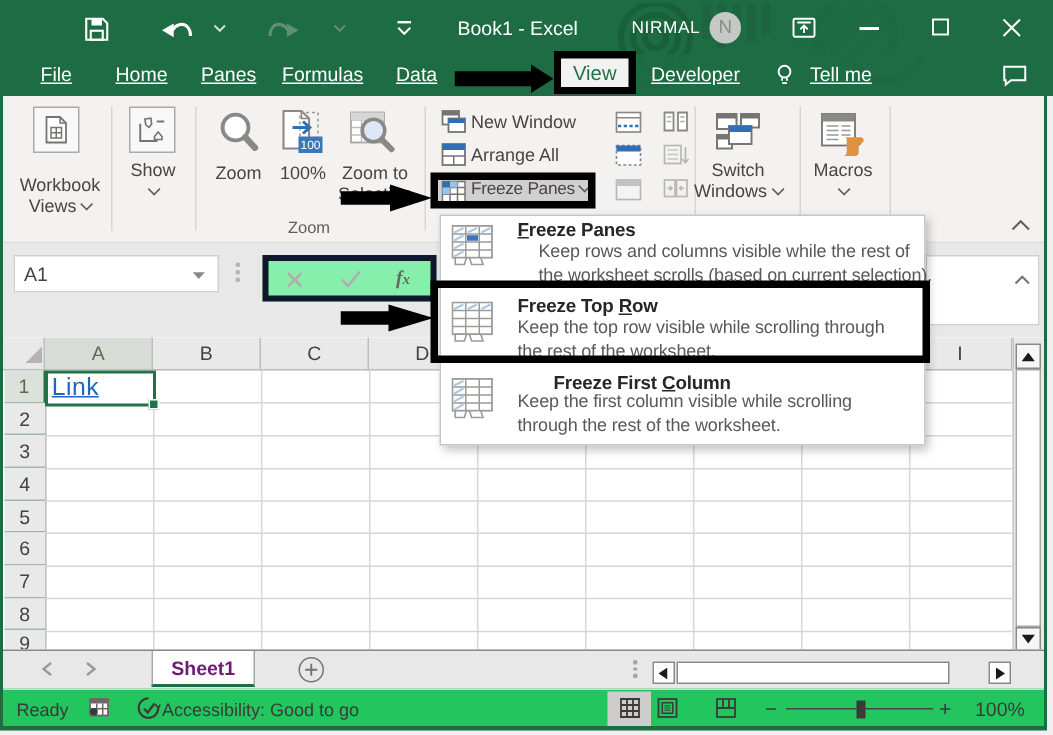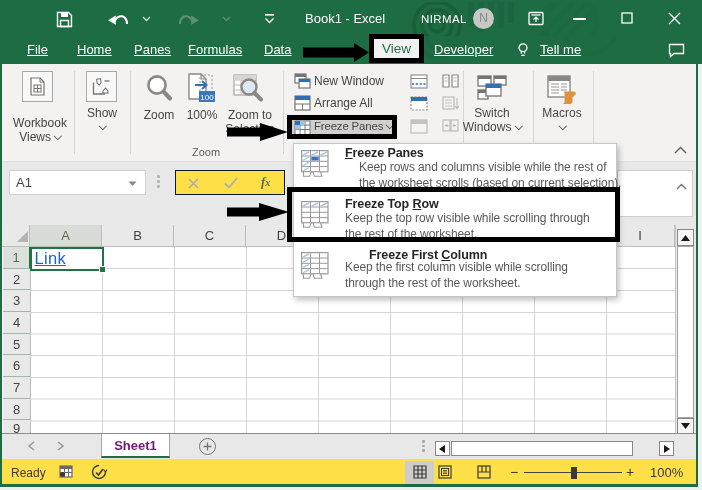--- a/index.html
+++ b/index.html
@@ -12,29 +12,29 @@
 
 #ribbon{left:1px;top:64px;width:695px;height:97px;background:#f3f2f1;border-bottom:1px solid #e1dfdd;}
 .rsep{position:absolute;top:7px;height:83px;width:1px;background:#d8d6d4;}
 .bigbtn{position:absolute;border:1px solid #acaaa8;background:#f9f8f8;}
 .rlabel{position:absolute;font-size:12px;color:#484644;text-align:center;}
 .chev{display:inline-block;width:4.5px;height:4.5px;border-right:1.3px solid #5a5856;border-bottom:1.3px solid #5a5856;transform:rotate(45deg);vertical-align:2.5px;margin-left:1px;}
 .grouplabel{position:absolute;top:82px;font-size:11px;color:#605e5c;text-align:center;}
 
 #fxband{left:1px;top:162px;width:695px;height:63px;background:#e8e8e8;}
 #namebox{position:absolute;left:8px;top:8px;width:135px;height:23px;background:#fff;border:1px solid #d1cfcd;}
-#fxbox{position:absolute;left:174px;top:8px;width:108px;height:23px;background:#fde047;border:1px solid #0f172a;text-align:right;}
+#fxbox{position:absolute;left:174px;top:8px;width:108px;height:23px;background:#86efac;border:4px solid #0f172a;text-align:right;}
 #fxright{position:absolute;left:616px;top:8px;width:74px;height:45px;background:#fff;border:1px solid #d1cfcd;}
 
 #grid{left:1px;top:225px;width:695px;height:208px;background:#fff;overflow:hidden;}
 .colhead{position:absolute;top:0;height:21px;background:#e9e9e9;border-right:1px solid #bdbdbd;border-bottom:1px solid #bdbdbd;text-align:center;font-size:13px;color:#444;line-height:22px;}
 .rowhead{position:absolute;left:2px;width:27px;background:#e9e9e9;border-right:1px solid #bdbdbd;border-bottom:1px solid #9fb8a9;text-align:center;font-size:13px;color:#444;}
 
 #sheetbar{left:1px;top:433px;width:695px;height:25px;background:#e8e8e8;border-top:1px solid #8a8a8a;}
-#statusbar{left:1px;top:459px;width:695px;height:25px;background:#fde047;border-top:1px solid #d6d6d6;font-size:12px;color:#3b3a39;}
+#statusbar{left:1px;top:459px;width:695px;height:25px;background:#22c55e;border-top:1px solid #d6d6d6;font-size:12px;color:#3b3a39;}
 #winborder{left:0;top:0;width:694px;height:482px;border:2px solid #1e6c43;pointer-events:none;z-index:50;}
 #bottomedge{left:0;top:484px;width:698px;height:2.5px;background:#1e6c43;}
 
 #menu{left:293px;top:143px;width:322px;height:152px;background:#fff;border:1px solid #c8c6c4;box-shadow:2px 3px 6px rgba(0,0,0,0.25);z-index:20;}
 .mtitle{position:absolute;left:51px;font-size:12.5px;font-weight:bold;color:#262626;letter-spacing:-0.1px;white-space:nowrap;}
 .mdesc{position:absolute;left:51px;font-size:12px;color:#595959;line-height:16.3px;letter-spacing:-0.1px;white-space:nowrap;}
 
 .ann{position:absolute;border:5px solid #000;background:transparent;z-index:40;}
 .arrow{position:absolute;z-index:40;}
 </style>
@@ -374,20 +374,21 @@
     <rect x="1" y="1" width="12" height="11" fill="#fff" stroke="#6a6867" stroke-width="1.2"></rect>
     <rect x="1" y="1" width="12" height="3" fill="#6a6867"></rect>
     <path d="M5.5 4 V12 M9.5 4 V12 M1 7.5 H13" stroke="#6a6867" stroke-width="1"></path>
     <circle cx="3.5" cy="9.5" r="2.5" fill="#3b3a39"></circle>
   </svg>
   <svg class="abs" style="left:90px;top:4px;width:16px;height:16px;" viewBox="0 0 16 16">
     <path d="M8 1.5 A 6.5 6.5 0 1 0 14.5 8" fill="none" stroke="#3b3a39" stroke-width="1.4"></path>
     <path d="M14.5 8 L12.5 5.5 M14.5 8 L16 5.5" stroke="#3b3a39" stroke-width="1.2" fill="none"></path>
     <path d="M5 8.5 L7.5 11 L12 5" fill="none" stroke="#3b3a39" stroke-width="1.6"></path>
   </svg>
+  <div class="abs" style="left:107px;top:6px;">Accessibility: Good to go</div>
   <div class="abs" style="left:404px;top:1px;width:29px;height:23px;background:#cfcdcb;"></div>
   <svg class="abs" style="left:412px;top:5px;width:14px;height:14px;" viewBox="0 0 14 14">
     <path d="M1 1 H13 V13 H1 Z M1 5 H13 M1 9 H13 M5 1 V13 M9 1 V13" fill="none" stroke="#3b3a39" stroke-width="1.2"></path>
   </svg>
   <svg class="abs" style="left:437px;top:5px;width:14px;height:14px;" viewBox="0 0 14 14">
     <rect x="1" y="1" width="12" height="12" fill="none" stroke="#3b3a39" stroke-width="1.2"></rect>
     <rect x="3.5" y="3.5" width="7" height="7" fill="none" stroke="#3b3a39" stroke-width="1"></rect>
     <path d="M5 5.5 H9 M5 7 H9 M5 8.5 H9" stroke="#3b3a39" stroke-width="0.8"></path>
   </svg>
   <svg class="abs" style="left:476px;top:5px;width:14px;height:14px;" viewBox="0 0 14 14">

